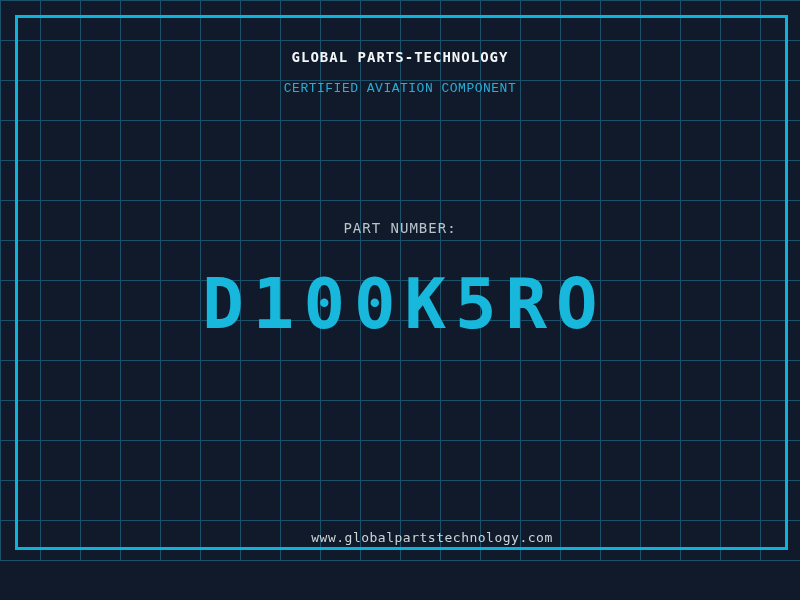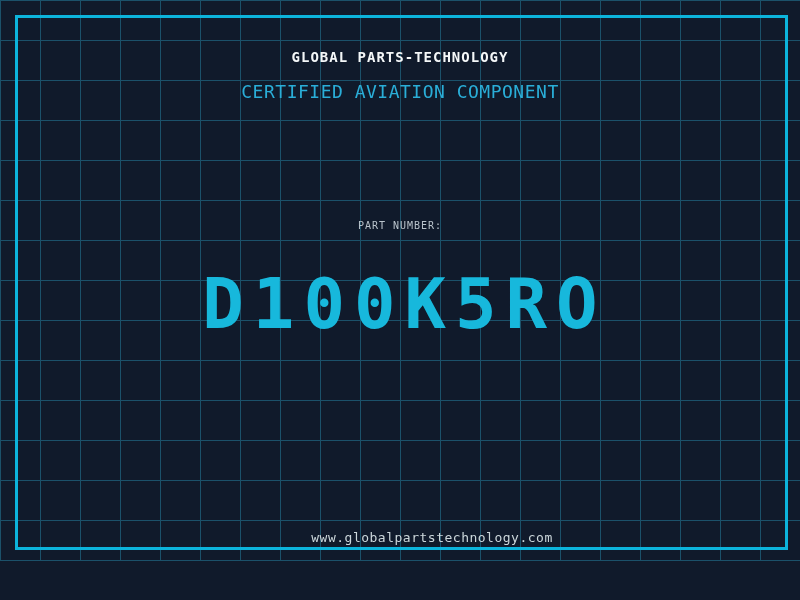--- a/index.html
+++ b/index.html
@@ -38,26 +38,27 @@
     position:absolute;left:0;width:100%;
     text-align:center;white-space:nowrap;
   }
   .title{
     top:49px;
     font-size:14px;font-weight:bold;letter-spacing:1px;
     color:var(--title-color);
   }
   .subtitle{
     top:81px;
-    font-size:18px;letter-spacing:0.5px;
+    font-size:13px;letter-spacing:0.5px;
     color:var(--subtitle-color);
+    font-family:Liberation Mono, monospace;
   }
   .part-label{
     top:220px;
-    font-size:10px;letter-spacing:1px;
+    font-size:14px;letter-spacing:1px;
     color:var(--label-color);
   }
   .part-number{
     top:264px;
     font-size:69px;font-weight:bold;letter-spacing:9px;
     text-indent:9px; 
     color:var(--part-number-color);
   }
   .footer{
     top:530px;

